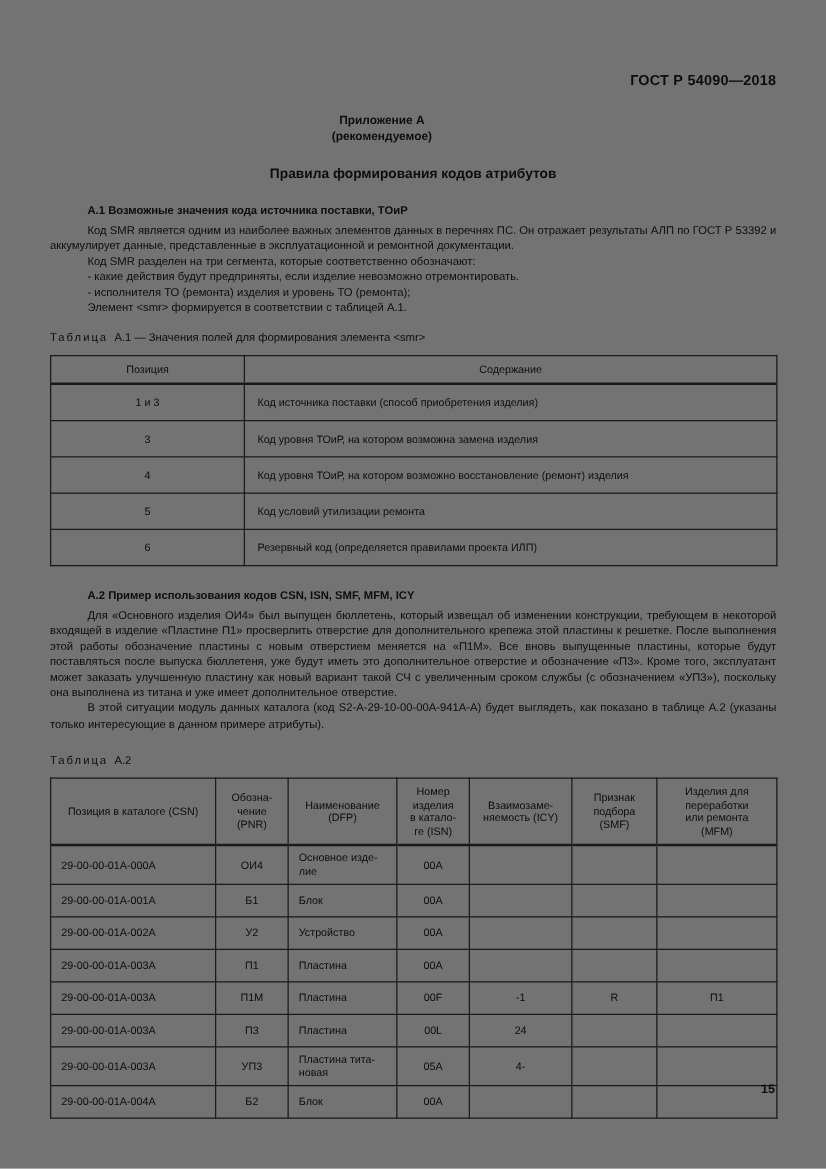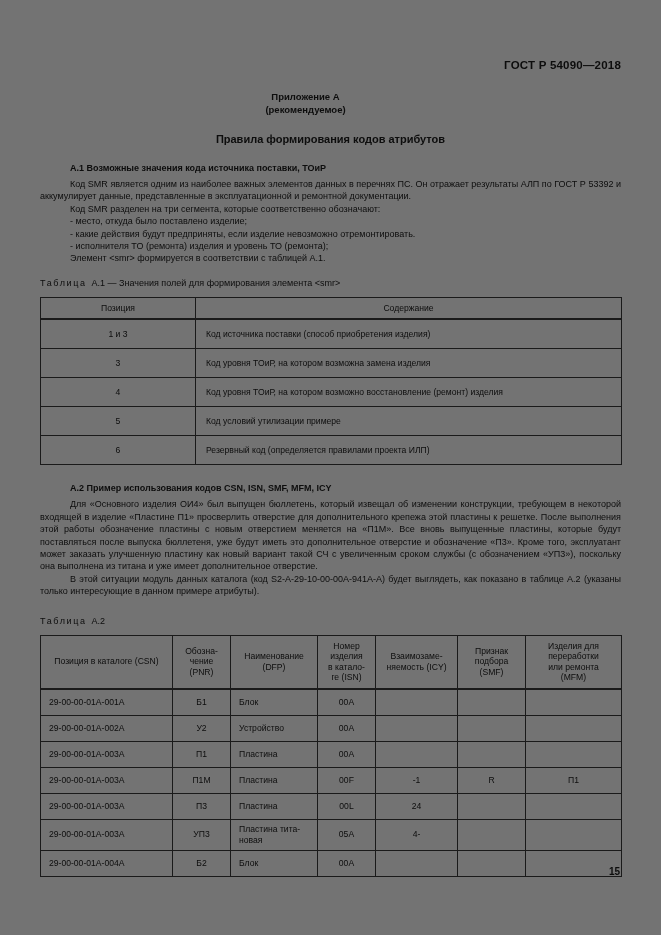--- a/index.html
+++ b/index.html
@@ -143,21 +143,20 @@
   </div>
 
   <div class="rules-title">Правила формирования кодов атрибутов</div>
 
   <div class="content">
 
     <div class="sec-head">А.1  Возможные значения кода источника поставки, ТОиР</div>
     <p class="body">Код SMR является одним из наиболее важных элементов данных в перечнях ПС. Он отражает результаты АЛП по ГОСТ Р 53392 и аккумулирует данные, представленные в эксплуатационной и ремонтной документации.</p>
     <p class="body">Код SMR разделен на три сегмента, которые соответственно обозначают:</p>
     <ul class="dashlist">
-      <li>-  место, откуда было поставлено изделие;</li>
       <li>-  какие действия будут предприняты, если изделие невозможно отремонтировать.</li>
       <li>-  исполнителя ТО (ремонта) изделия и уровень ТО (ремонта);</li>
     </ul>
     <p class="body nojust">Элемент &lt;smr&gt; формируется в соответствии с таблицей А.1.</p>
 
     <div class="gap-m"></div>
 
     <div class="tbl-caption">
       <span class="sp">Таблица</span>&nbsp;
       <span>А.1</span>
@@ -185,21 +184,21 @@
           <tr>
             <td class="pos">3</td>
             <td class="cont">Код уровня ТОиР, на котором возможна замена изделия</td>
           </tr>
           <tr>
             <td class="pos">4</td>
             <td class="cont">Код уровня ТОиР, на котором возможно восстановление (ремонт) изделия</td>
           </tr>
           <tr>
             <td class="pos">5</td>
-            <td class="cont">Код условий утилизации примере</td>
+            <td class="cont">Код условий утилизации ремонта</td>
           </tr>
           <tr>
             <td class="pos">6</td>
             <td class="cont">Резервный код (определяется правилами проекта ИЛП)</td>
           </tr>
         </tbody>
     </table>
 
     <div class="gap-l"></div>
 
@@ -232,20 +231,29 @@
           <td>Обозна-<br>чение<br>(PNR)</td>
           <td>Наименование<br>(DFP)</td>
           <td>Номер<br>изделия<br>в катало-<br>ге (ISN)</td>
           <td>Взаимозаме-<br>няемость (ICY)</td>
           <td>Признак<br>подбора<br>(SMF)</td>
           <td>Изделия для<br>переработки<br>или ремонта<br>(MFM)</td>
         </tr>
       </thead>
       <tbody>
           <tr>
+            <td class="c-csn">29-00-00-01А-000А</td>
+            <td class="c-pnr">ОИ4</td>
+            <td class="c-dfp">Основное изде-<br>лие</td>
+            <td class="c-isn">00A</td>
+            <td class="c-icy"></td>
+            <td class="c-smf"></td>
+            <td class="c-mfm"></td>
+          </tr>
+          <tr>
             <td class="c-csn">29-00-00-01А-001А</td>
             <td class="c-pnr">Б1</td>
             <td class="c-dfp">Блок</td>
             <td class="c-isn">00A</td>
             <td class="c-icy"></td>
             <td class="c-smf"></td>
             <td class="c-mfm"></td>
           </tr>
           <tr>
             <td class="c-csn">29-00-00-01А-002А</td>

